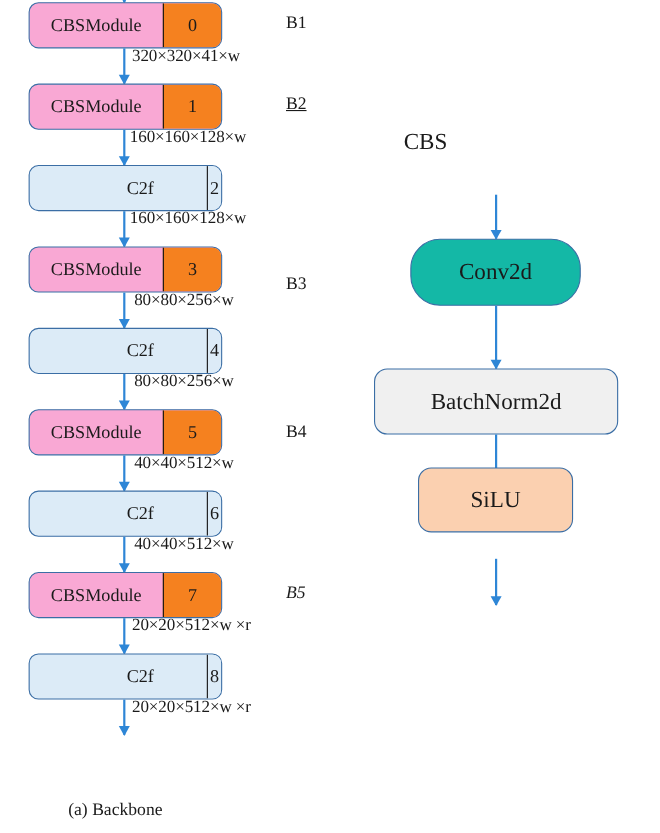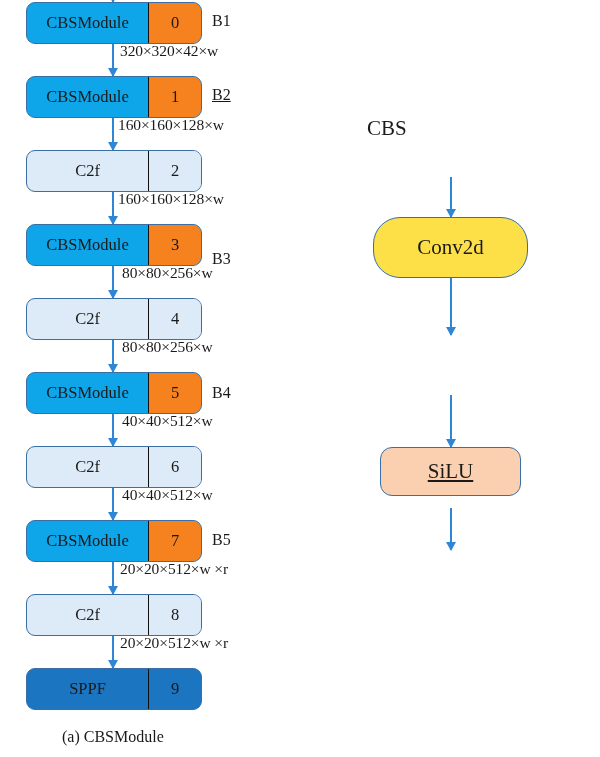--- a/index.html
+++ b/index.html
@@ -32,23 +32,23 @@
     align-items: center;
     justify-content: center;
     font-size: 16.5px;
     color: #1a1a1a;
     line-height: 1;
     white-space: nowrap;
   }
   .node .label { flex: 0 0 121px; }
   .node .idx   { flex: 1 1 auto; border-left: 1.8px solid #101010; }
 
-  .node.cbs  { background: #0ea5e9; justify-content: space-between; }
+  .node.cbs  { background: #f9a8d4; justify-content: space-between; }
   .node.cbs .idx { background: #F5811F; }
-  .node.c2f  { background: #DCEBF7; }
+  .node.c2f  { background: #DCEBF7; padding-left: 40px; }
   .node.c2f .idx { background: #DCEBF7; }
   .node.sppf { background: #1B75C0; }
   .node.sppf .idx { background: #1B75C0; }
 
   
   .arrow {
     position: absolute;
     width: 2px;
     background: #2E86D6;
   }
@@ -71,20 +71,21 @@
     white-space: nowrap;
     letter-spacing: -0.1px;
   }
 
   
   .stage {
     position: absolute;
     font-size: 16px;
     color: #1a1a1a;
     white-space: nowrap;
+    margin-left: 48px;
   }
 
   
   .caption {
     position: absolute;
     font-size: 16px;
     color: #1a1a1a;
     white-space: nowrap;
   }
 
@@ -100,39 +101,39 @@
     box-sizing: border-box;
     border: 1.8px solid #3b6ea5;
     border-radius: 12px;
     display: flex;
     align-items: center;
     justify-content: center;
     font-size: 21px;
     color: #1a1a1a;
     white-space: nowrap;
   }
-  .opnode.conv { background: #fde047; border-radius: 27px; }
+  .opnode.conv { background: #14b8a6; border-radius: 27px; }
   .opnode.bn   { background: #F0F0F0; }
   .opnode.silu { background: #FBD0B0; }
 </style>
 </head>
 <body>
 
 <div id="page">
 
   <div class="arrow" style="left:112px; top:-6px; height:8px;"></div>
 
   <div class="node cbs" style="left:26px; top:2px; width:176px; height:42px;">
     <span class="label">CBSModule</span>
     <span class="idx">0</span>
   </div>
   <div class="stage" style="left:212px; top:12px;">B1</div>
 
   <div class="arrow" style="left:112px; top:44px; height:32px;"></div>
-  <div class="dim" style="left:120px; top:42px;">320×320×42×w</div>
+  <div class="dim" style="left:120px; top:42px;">320×320×41×w</div>
 
   <div class="node cbs" style="left:26px; top:76px; width:176px; height:42px;">
     <span class="label">CBSModule</span>
     <span class="idx">1</span>
   </div>
   <div class="stage" style="left:212px; top:86px;text-decoration:underline;">B2</div>
 
   <div class="arrow" style="left:112px; top:118px; height:32px;"></div>
   <div class="dim" style="left:118px; top:116px;">160×160×128×w</div>
 
@@ -175,52 +176,51 @@
     <span class="idx">6</span>
   </div>
 
   <div class="arrow" style="left:112px; top:488px; height:32px;"></div>
   <div class="dim" style="left:122px; top:486px;">40×40×512×w</div>
 
   <div class="node cbs" style="left:26px; top:520px; width:176px; height:42px;">
     <span class="label">CBSModule</span>
     <span class="idx">7</span>
   </div>
-  <div class="stage" style="left:212px; top:531px;">B5</div>
+  <div class="stage" style="left:212px; top:531px;font-style:italic;">B5</div>
 
   <div class="arrow" style="left:112px; top:562px; height:32px;"></div>
   <div class="dim" style="left:120px; top:560px;">20×20×512×w ×r</div>
 
   <div class="node c2f" style="left:26px; top:594px; width:176px; height:42px;">
     <span class="label">C2f</span>
     <span class="idx">8</span>
   </div>
 
   <div class="arrow" style="left:112px; top:636px; height:32px;"></div>
   <div class="dim" style="left:120px; top:634px;">20×20×512×w ×r</div>
 
-  <div class="node sppf" style="left:26px; top:668px; width:176px; height:42px;">
-    <span class="label">SPPF</span>
-    <span class="idx">9</span>
-  </div>
-
-  <div class="caption" style="left:62px; top:728px;">(a) CBSModule</div>
+
+  <div class="caption" style="left:62px; top:728px;">(a) Backbone</div>
 
   <div class="cbs-title" style="left:367px; top:116px;">CBS</div>
 
   <div class="arrow" style="left:450px; top:177px; height:40px;"></div>
 
   <div class="opnode conv" style="left:373px; top:217px; width:155px; height:61px;">
     <span>Conv2d</span>
   </div>
 
   <div class="arrow" style="left:450px; top:278px; height:57px;"></div>
 
+  <div class="opnode bn" style="left:340px; top:335px; width:222px; height:60px;">
+    <span>BatchNorm2d</span>
+  </div>
 
   <div class="arrow" style="left:450px; top:395px; height:52px;"></div>
 
-  <div class="opnode silu" style="left:380px; top:447px; width:141px; height:49px;text-decoration:underline;">
+  <div class="opnode silu" style="left:380px; top:425px; width:141px; height:59px;">
     <span>SiLU</span>
   </div>
 
   <div class="arrow" style="left:450px; top:508px; height:42px;"></div>
 
 </div>
 
 </body></html>

